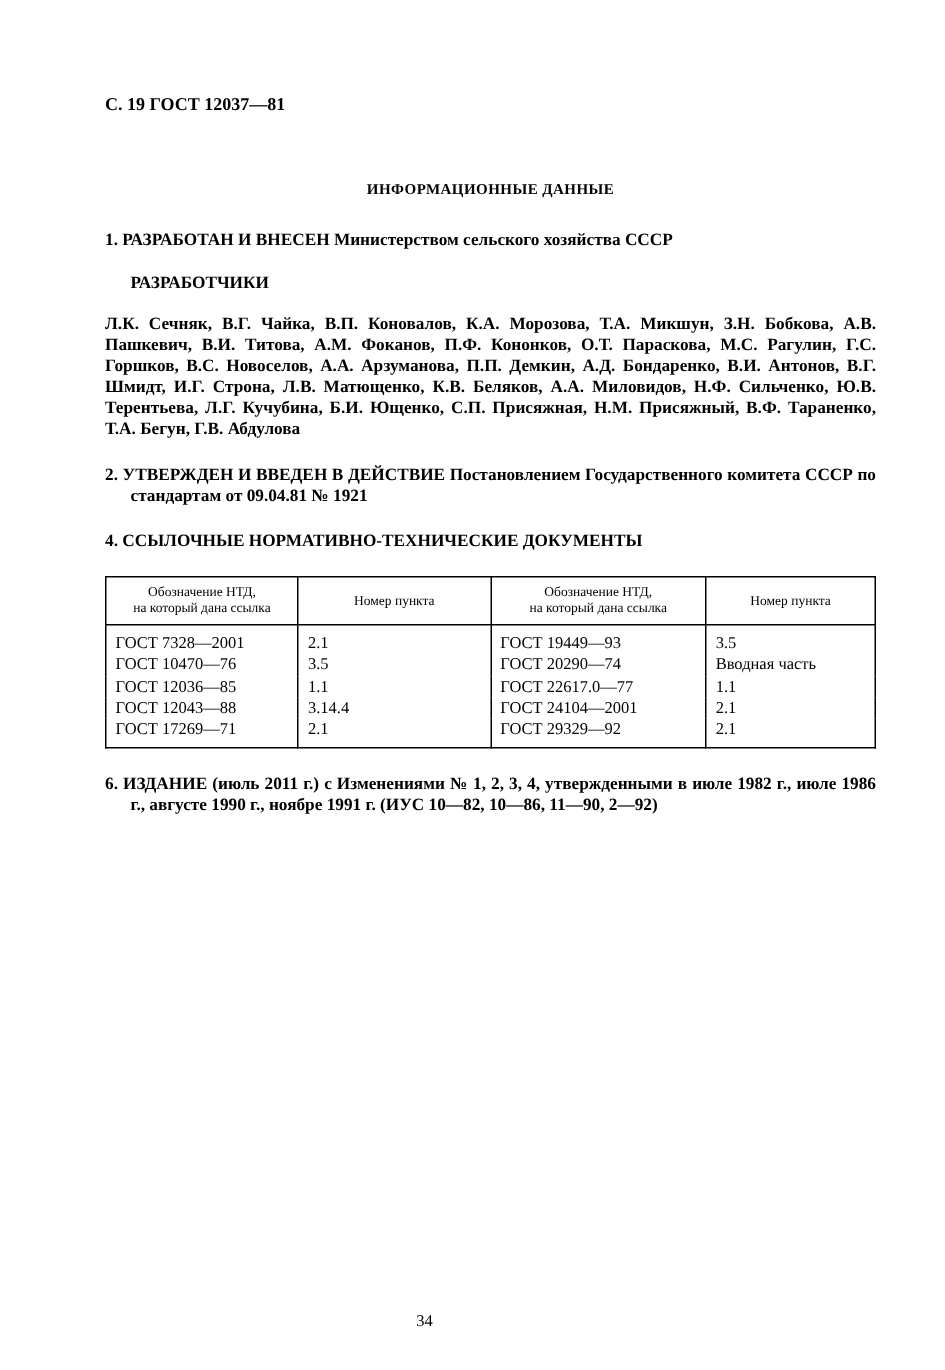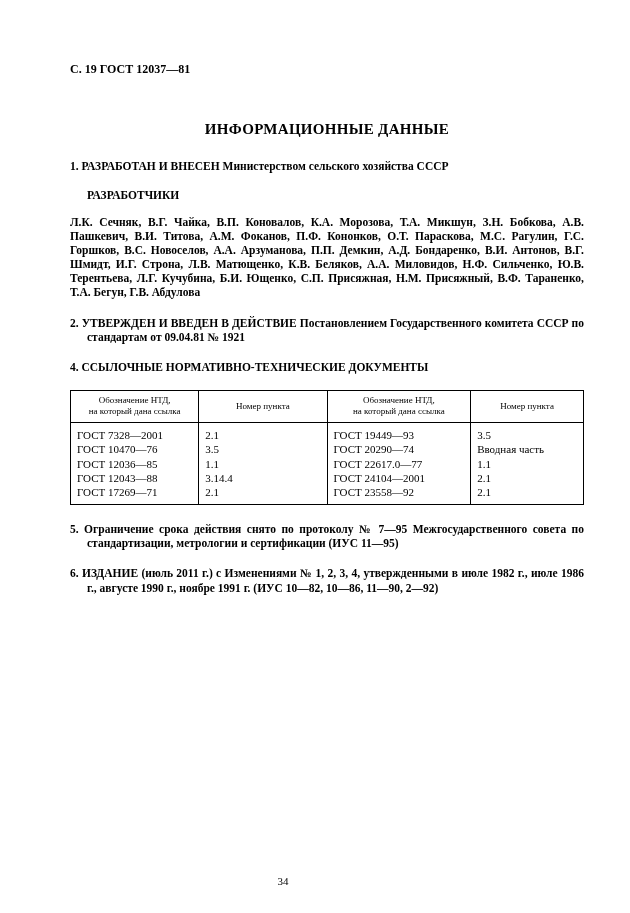--- a/index.html
+++ b/index.html
@@ -19,21 +19,21 @@
     height: 913px;
     padding: 62px 58px 0 58px;
   }
   .doc-header {
     font-size: 12px;
     font-weight: bold;
     margin-bottom: 24px;
   }
   .doc-title {
     text-align: center;
-    font-size: 15px;
+    font-size: 10px;
     font-weight: bold;
     letter-spacing: 0.3px;
     margin-bottom: 21px;
     margin-top: 44px;
   }
   .item {
     font-size: 11.5px;
     font-weight: bold;
     line-height: 1.28;
     text-align: justify;
@@ -152,25 +152,24 @@
       </tr>
       <tr>
         <td>ГОСТ 12043—88</td>
         <td>3.14.4</td>
         <td>ГОСТ 24104—2001</td>
         <td>2.1</td>
       </tr>
       <tr class="last-body-row">
         <td>ГОСТ 17269—71</td>
         <td>2.1</td>
-        <td>ГОСТ 23558—92</td>
+        <td>ГОСТ 29329—92</td>
         <td>2.1</td>
       </tr>
     </tbody>
   </table>
 
-  <div class="item">5. Ограничение срока действия снято по протоколу № 7—95 Межгосударственного совета по стандартизации, метрологии и сертификации (ИУС 11—95)</div>
 
   <div class="item">6. ИЗДАНИЕ (июль 2011 г.) с Изменениями № 1, 2, 3, 4, утвержденными в июле 1982 г., июле 1986 г., августе 1990 г., ноябре 1991 г. (ИУС 10—82, 10—86, 11—90, 2—92)</div>
 
 </div>
 
 <div class="page-number">34</div>
 
 </body></html>

